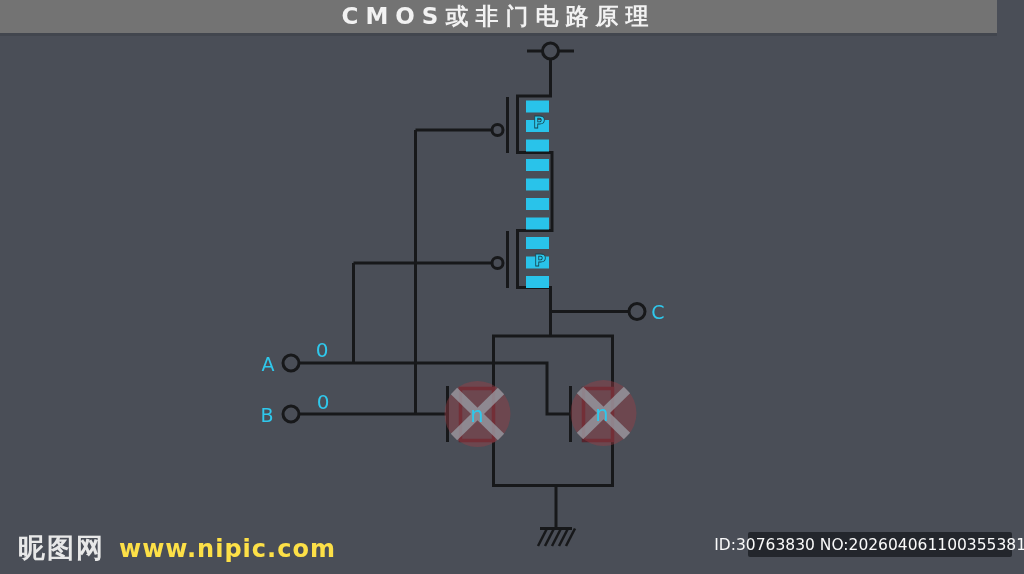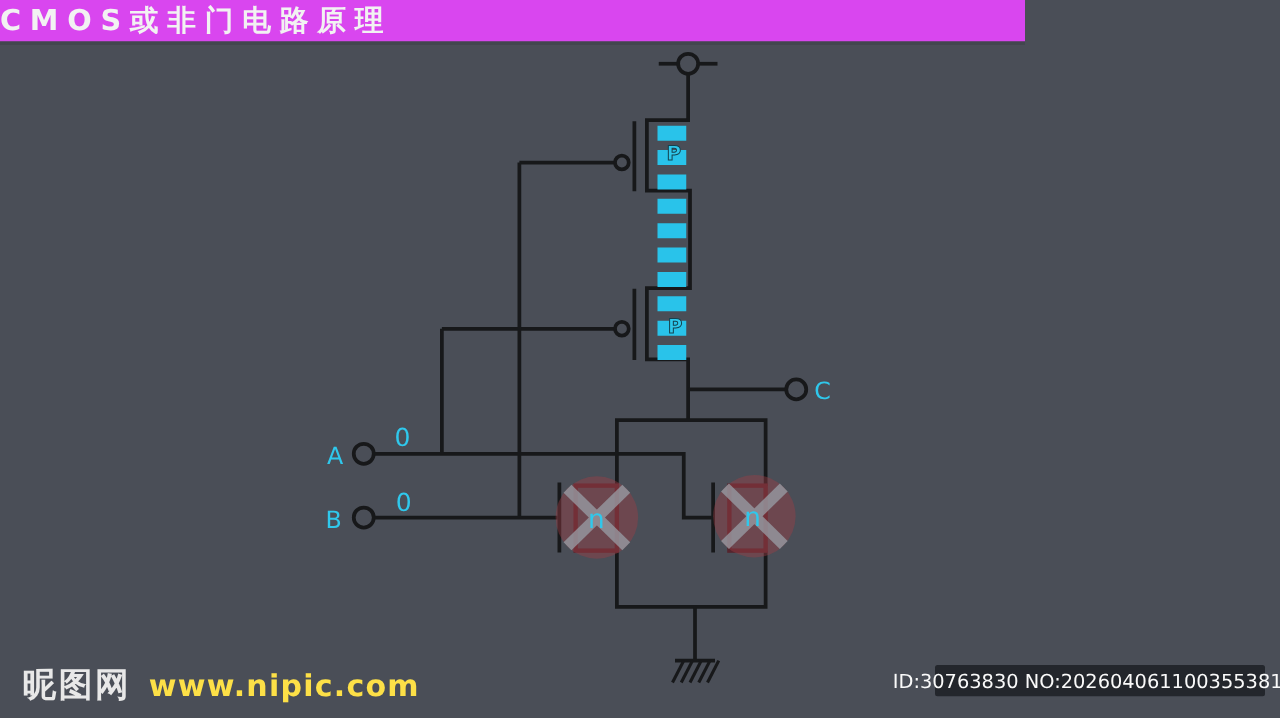--- a/index.html
+++ b/index.html
@@ -2,23 +2,23 @@
 <html><head>
 <meta charset="utf-8">
 <style>
   html,body{margin:0;padding:0;}
   body{
     width:1024px;height:574px;position:relative;overflow:hidden;
     background:#4a4e57;
     font-family:"DejaVu Sans","Liberation Sans",sans-serif;
   }
   .titlebar{
-    position:absolute;left:0;top:0;width:820px;height:33px;
-    background:#d946ef;border-bottom:3px solid #42464e;
-    display:flex;align-items:center;justify-content:flex-start;
+    position:absolute;left:0;top:0;width:997px;height:33px;
+    background:#737373;border-bottom:3px solid #42464e;
+    display:flex;align-items:center;justify-content:center;
   }
   .titlebar .title{
     color:#f2f2f2;font-size:23px;font-weight:bold;letter-spacing:7px;
     white-space:nowrap;
   }
   svg.circuit{position:absolute;left:0;top:0;}
   .watermark{
     position:absolute;left:18px;top:530px;display:flex;align-items:baseline;gap:14px;
     color:#e8e8e8;white-space:nowrap;
   }

